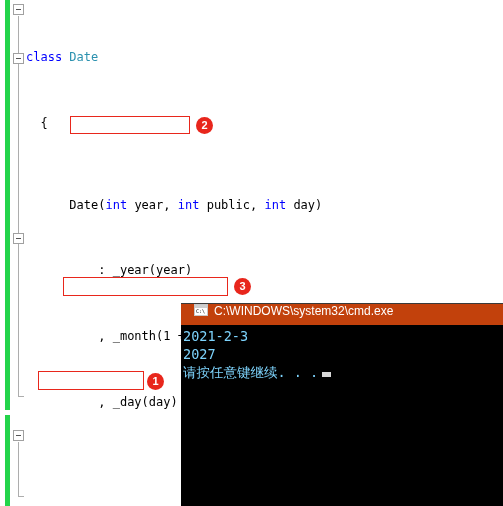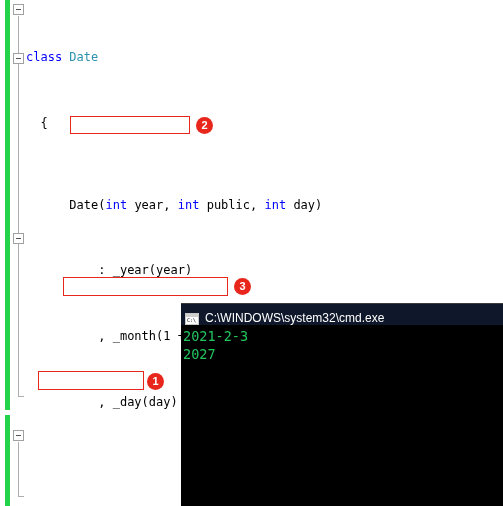--- a/index.html
+++ b/index.html
@@ -49,42 +49,42 @@
     display:flex;align-items:center;justify-content:center;
     line-height:1;
   }
 
   
   #console{
     position:absolute;left:181px;top:303px;width:322px;height:203px;
     background:#000000;border-top:1px solid #3a3a3a;
   }
   #console-title{
-    height:21px;background:#0f172a;display:flex;align-items:flex-end;
-    padding-left:4px;
+    height:21px;background:#c2410c;display:flex;align-items:flex-start;
+    padding-left:13px;
   }
   .cmd-icon{
     width:14px;height:12px;background:#ffffff;border:1px solid #c8c8c8;
     position:relative;box-sizing:border-box;flex:0 0 auto;margin-right:6px;
   }
   .cmd-icon::before{
     content:"";position:absolute;left:0;top:0;right:0;height:3px;background:#cfcfcf;
   }
   .cmd-icon::after{
     content:"C:\\";position:absolute;left:1px;top:3px;
     font-family:"DejaVu Sans Mono",monospace;font-size:5px;color:#000;
   }
   #console-title-text{
     color:#ffffff;font-family:"Liberation Sans",sans-serif;font-size:12px;
     white-space:nowrap;
   }
   #console-body{
     padding:2px 0 0 2px;
     font-family:"DejaVu Sans Mono","Liberation Mono",monospace;
-    font-size:13.5px;line-height:18px;color:#22c55e;white-space:pre;
+    font-size:13.5px;line-height:18px;color:#7dd3fc;white-space:pre;
   }
   .cursorblk{display:inline-block;width:9px;height:5px;background:#d8d8d8;
     vertical-align:baseline;margin-left:4px;}
 </style>
 </head>
 <body>
 
 <div id="root">
 
   <div id="editor">
@@ -180,17 +180,17 @@
     <div class="badge" style="left:234px;top:278px;">3</div>
     <div class="badge" style="left:147px;top:373px;">1</div>
     <div class="badge" style="left:253px;top:346px;">4</div>
   </div>
 
   <div id="console">
     <div id="console-title">
       <span class="cmd-icon"></span>
       <span id="console-title-text">C:\WINDOWS\system32\cmd.exe</span>
     </div>
-    <div id="console-body"><div>2021-2-3</div><div>2027</div></div>
+    <div id="console-body"><div>2021-2-3</div><div>2027</div><div><span>请按任意键继续. . .</span><span class="cursorblk"></span></div></div>
 
   </div>
 
 </div>
 
 </body></html>

